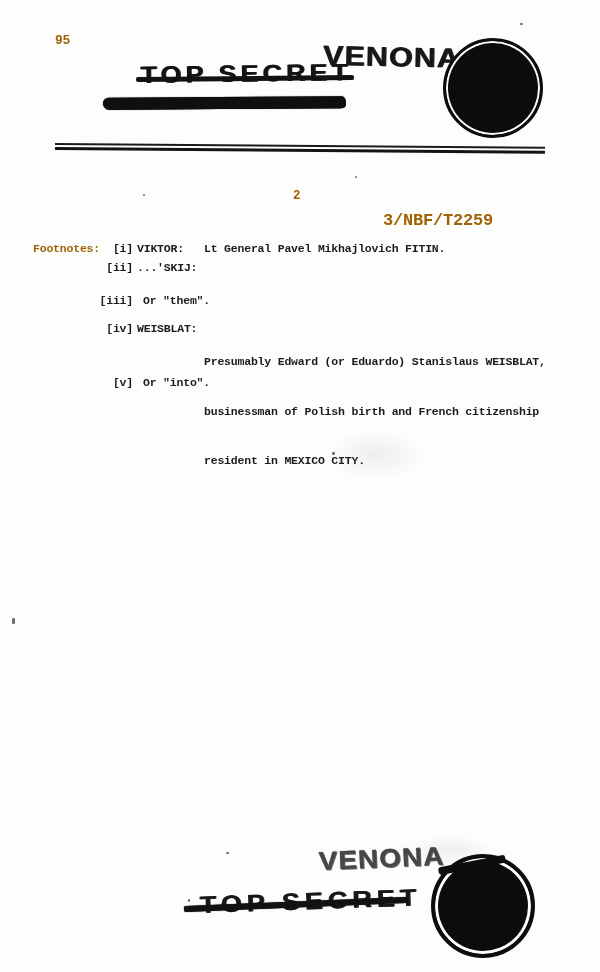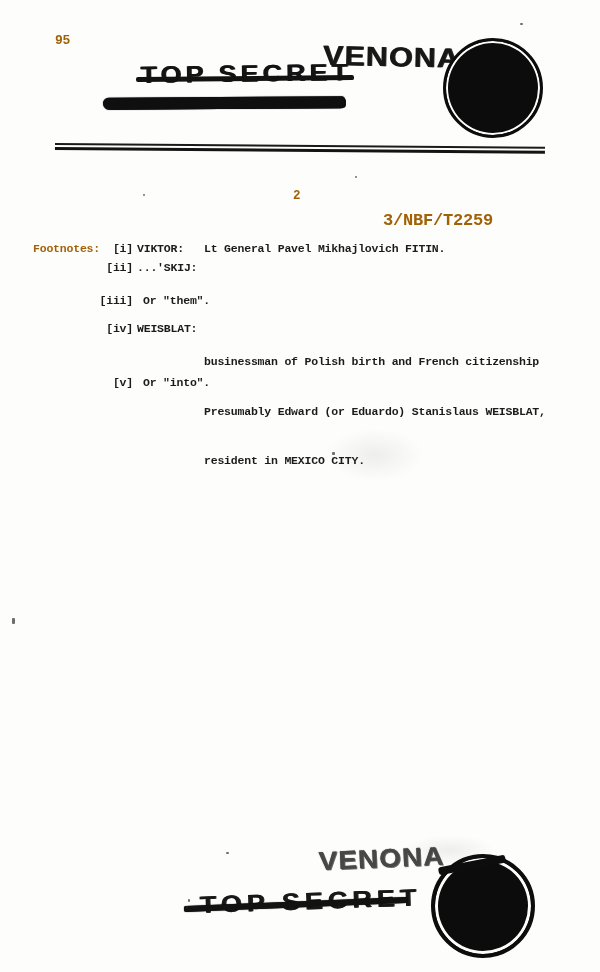--- a/index.html
+++ b/index.html
@@ -163,22 +163,22 @@
 
   <div class="fn-row" style="top:293px">
     <span class="fn-num">[iii]</span>
     <span class="fn-term-wide">Or "them".</span>
   </div>
 
   <div class="fn-row" style="top:321px">
     <span class="fn-num">[iv]</span>
     <span class="fn-term">WEISBLAT:</span>
     <span class="fn-desc">
+      <div>Presumably Edward (or Eduardo) Stanislaus WEISBLAT,</div>
       <div>businessman of Polish birth and French citizenship</div>
-      <div>Presumably Edward (or Eduardo) Stanislaus WEISBLAT,</div>
       <div>resident in MEXICO CITY.</div>
     </span>
   </div>
 
   <div class="fn-row" style="top:375px">
     <span class="fn-num">[v]</span>
     <span class="fn-term-wide">Or "into".</span>
   </div>
 
 

